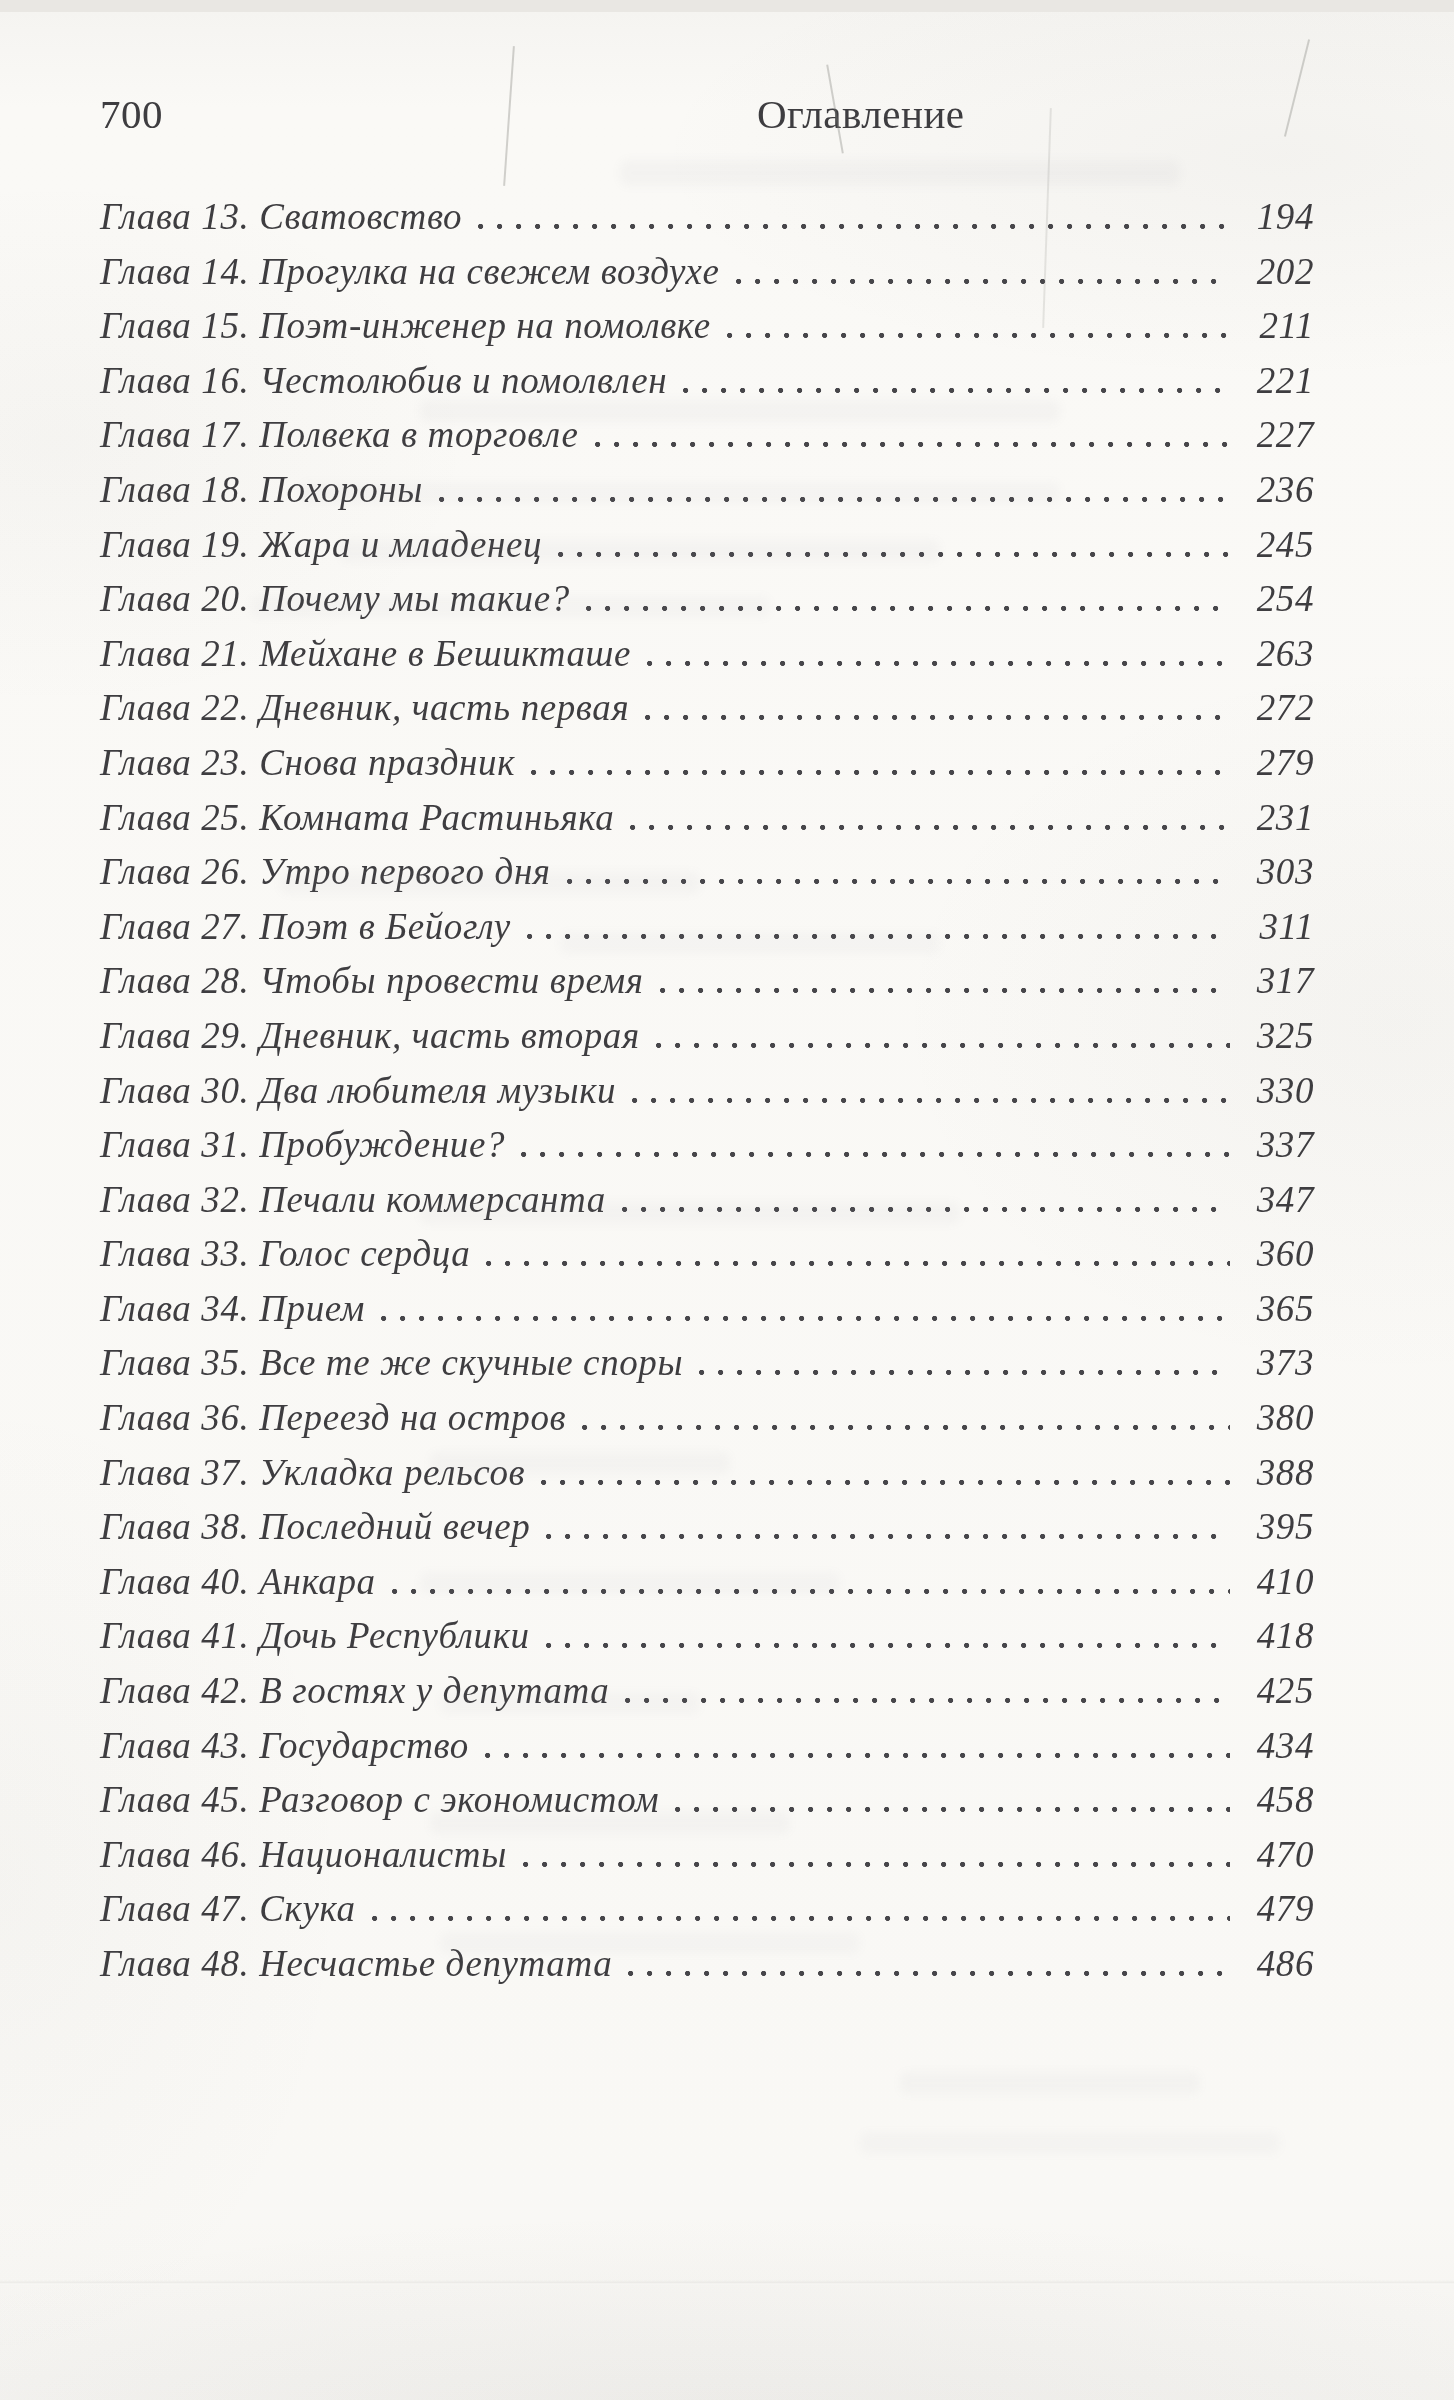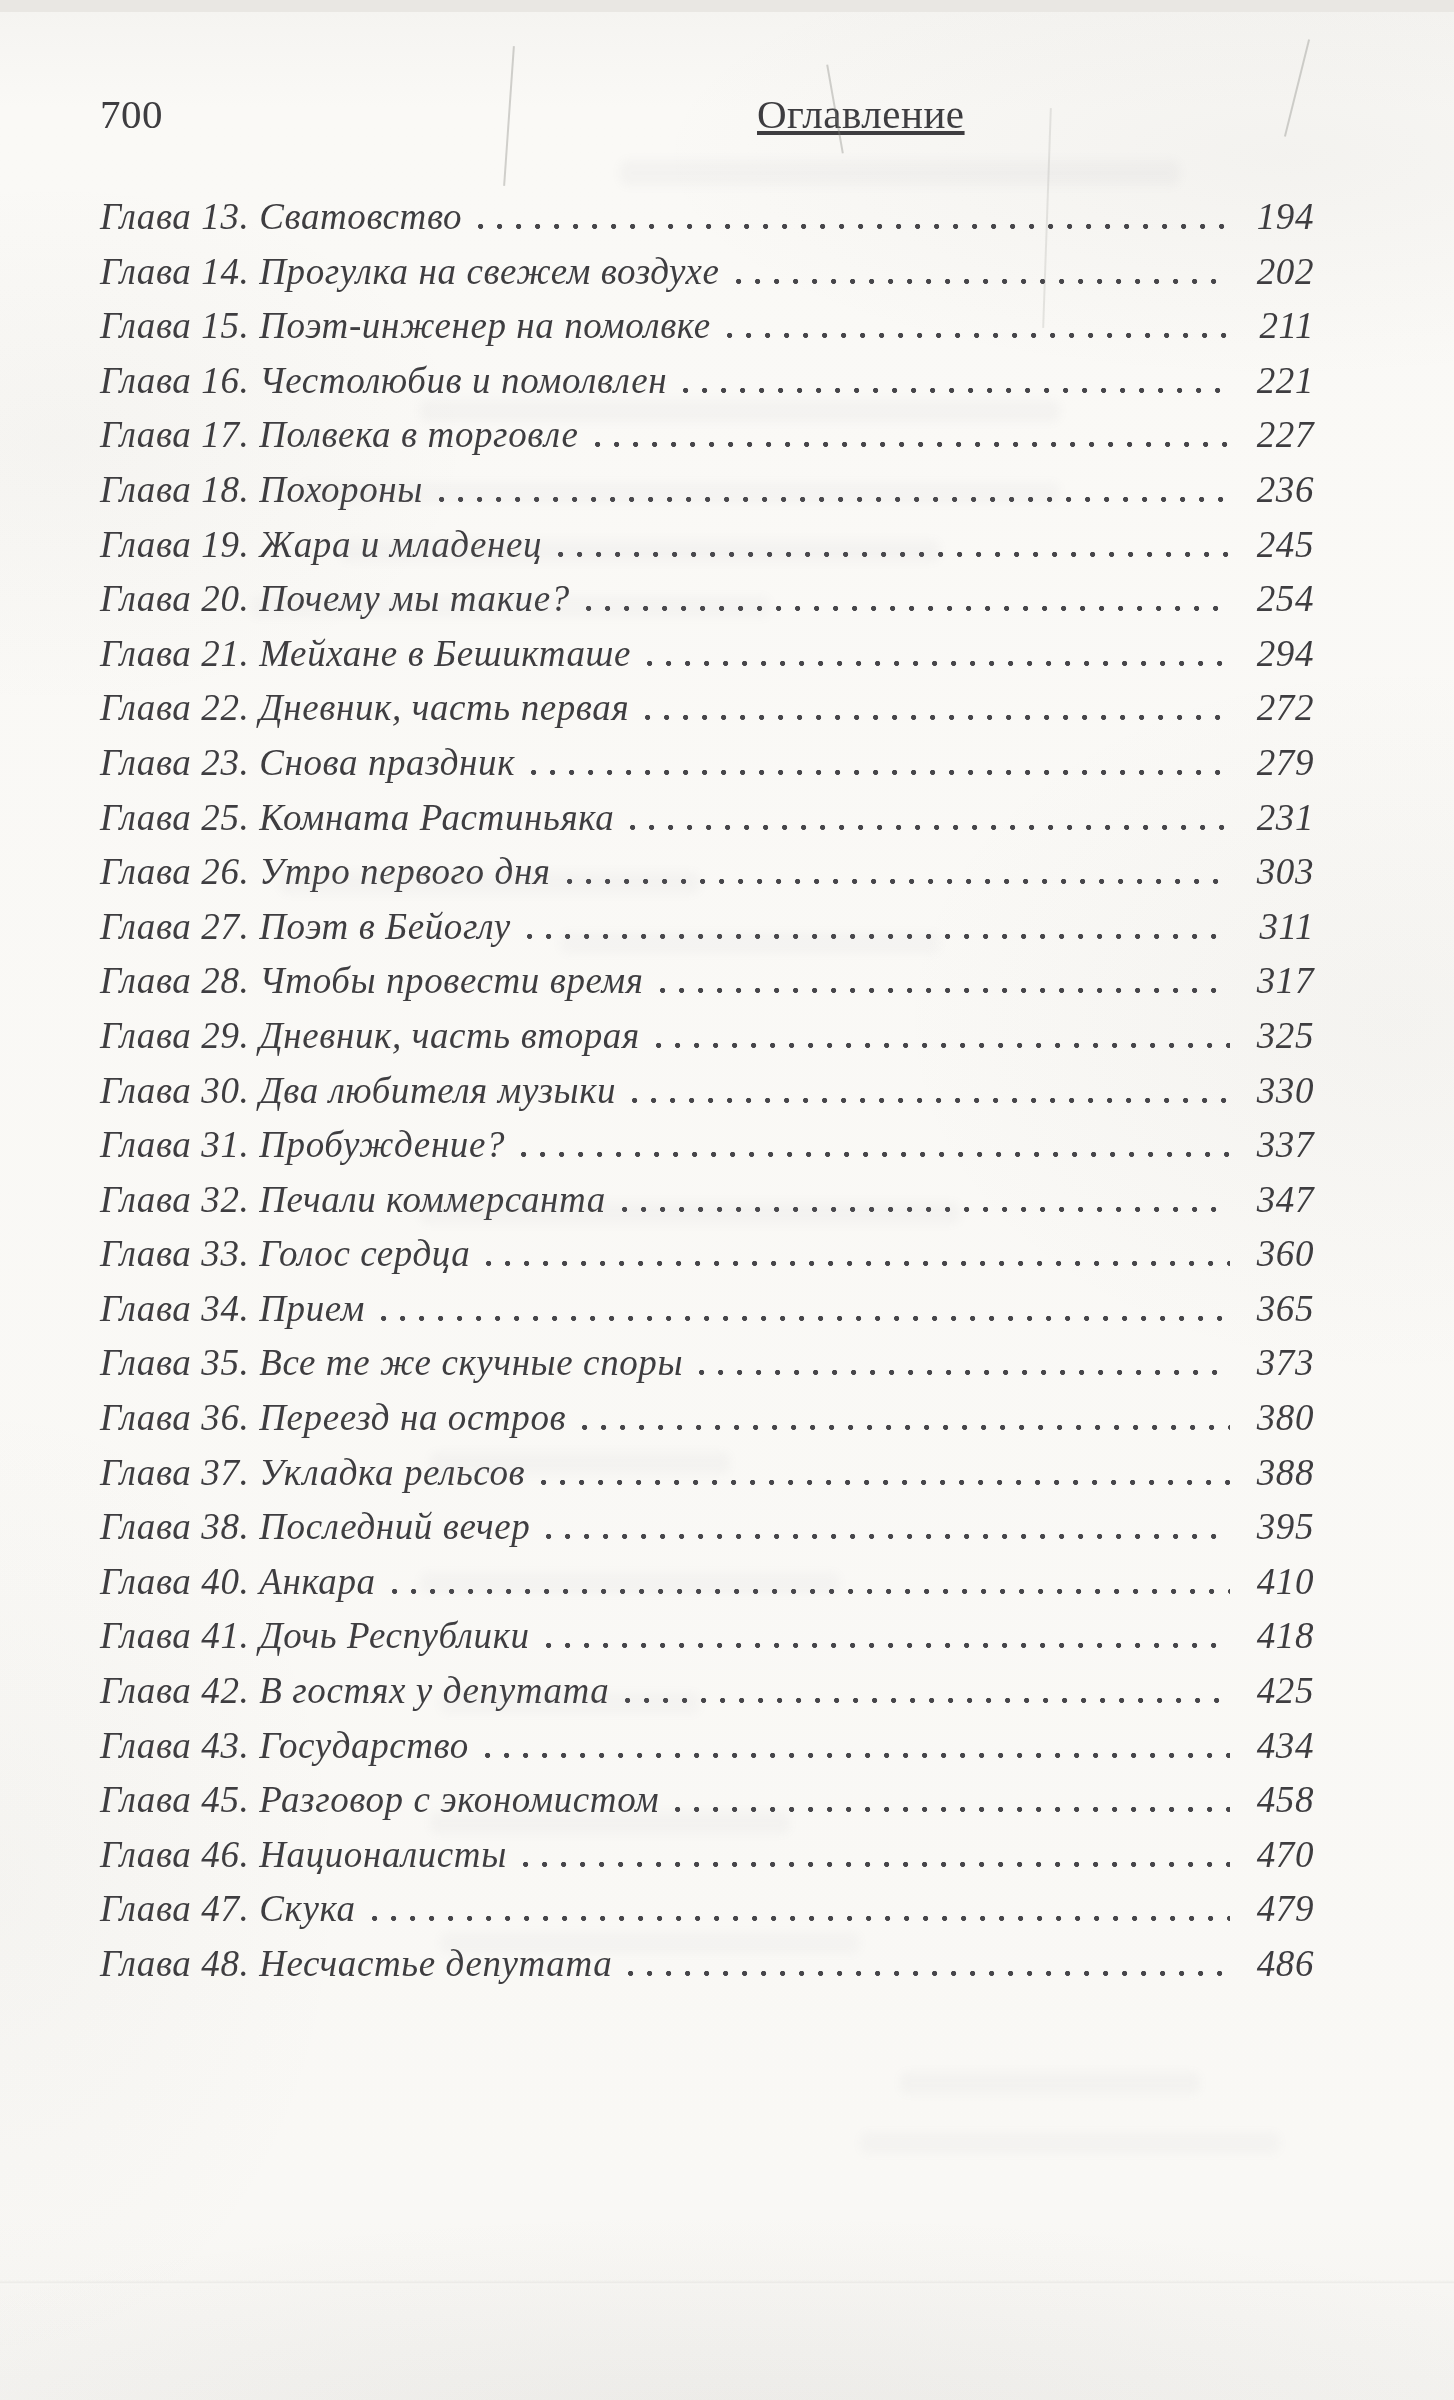--- a/index.html
+++ b/index.html
@@ -41,21 +41,20 @@
     left: 0;
     top: 0;
   }
   .head-title {
     position: absolute;
     left: 657px;
     top: 0;
     width: 200px;
     text-align: center;
     white-space: nowrap;
-    text-decoration: underline;
   }
 
   
   .toc-list {
     position: absolute;
     top: 178px;
     left: 100px;
     right: 140px;
     font-style: italic;
   }
@@ -166,21 +165,21 @@
 
     <div class="toc-row">
       <span class="toc-label">Глава 20. Почему мы такие?</span>
       <span class="leader"></span>
       <span class="toc-page">254</span>
     </div>
 
     <div class="toc-row">
       <span class="toc-label">Глава 21. Мейхане в Бешикташе</span>
       <span class="leader"></span>
-      <span class="toc-page">294</span>
+      <span class="toc-page">263</span>
     </div>
 
     <div class="toc-row">
       <span class="toc-label">Глава 22. Дневник, часть первая</span>
       <span class="leader"></span>
       <span class="toc-page">272</span>
     </div>
 
     <div class="toc-row">
       <span class="toc-label">Глава 23. Снова праздник</span>

